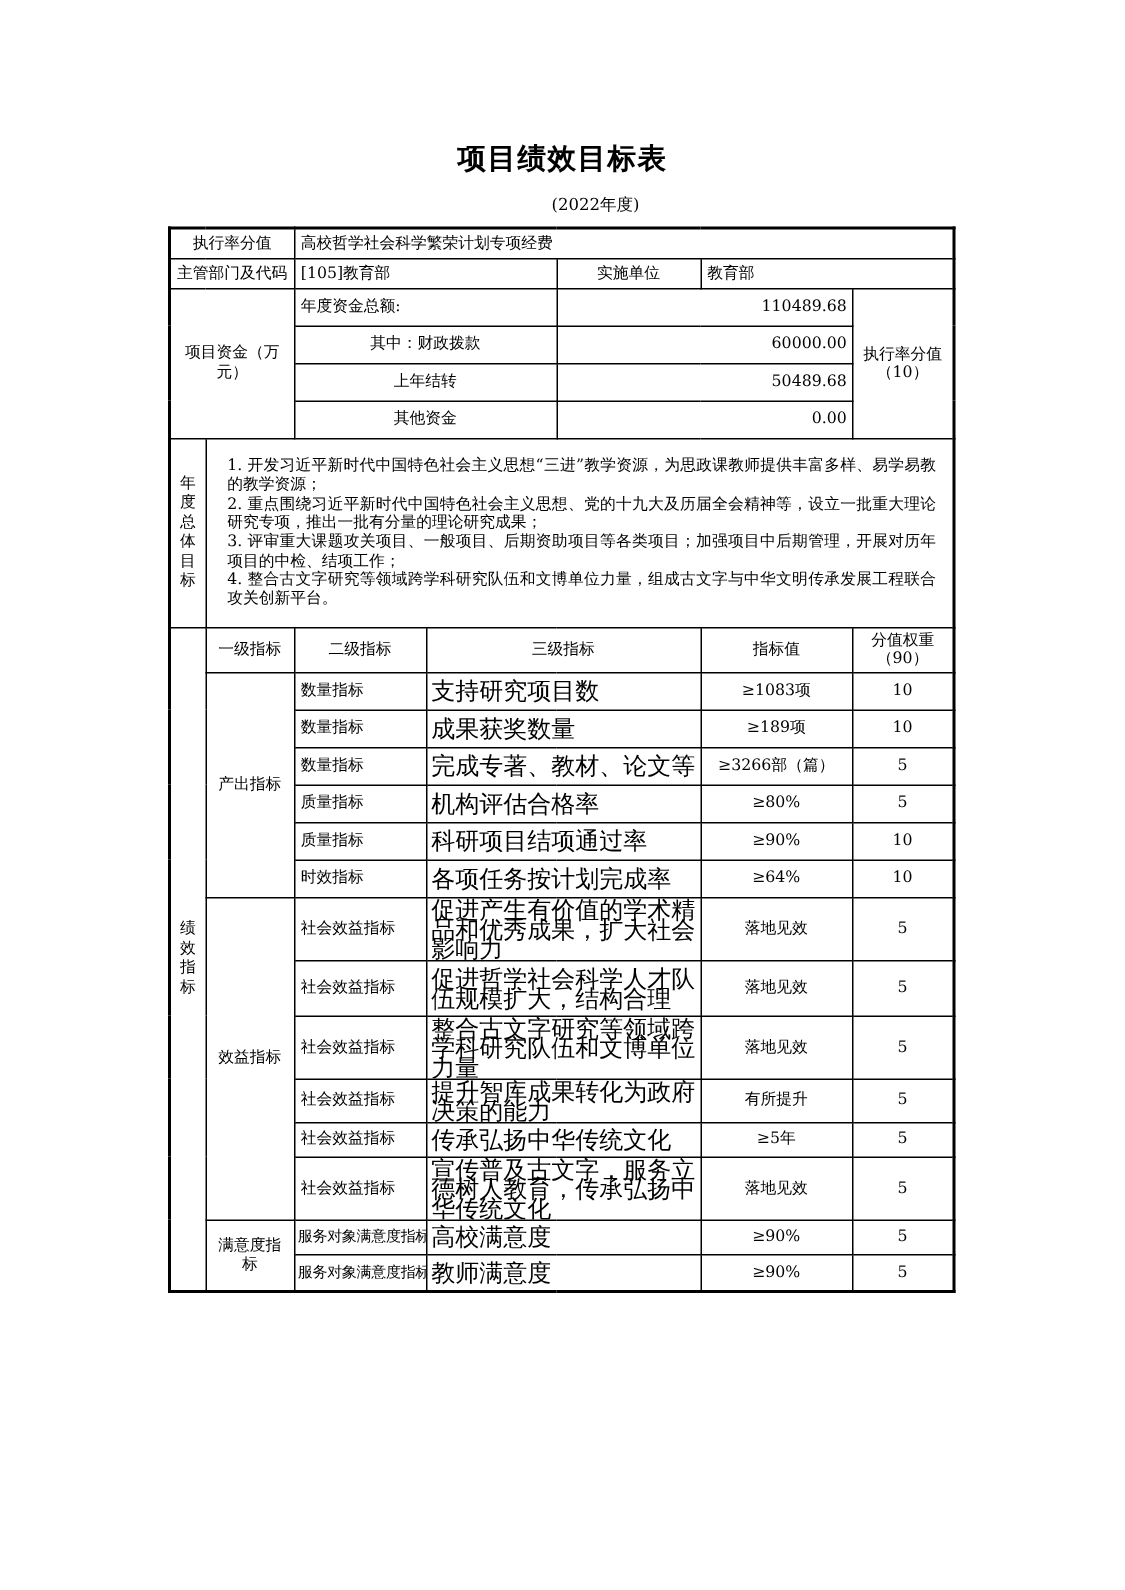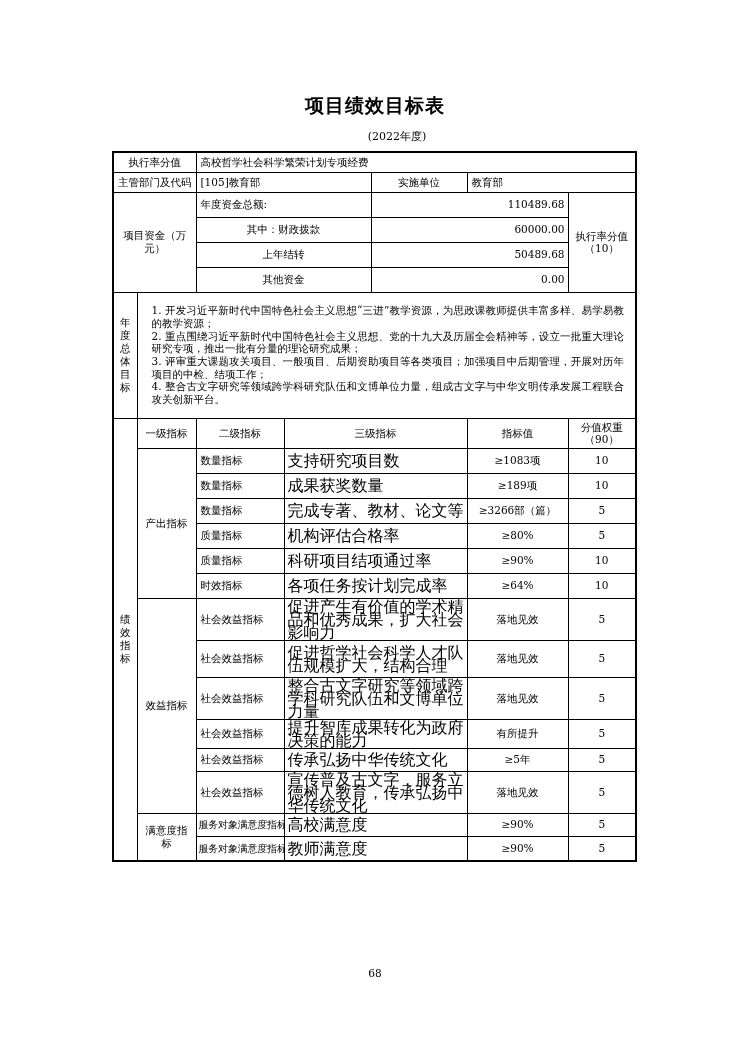--- a/index.html
+++ b/index.html
@@ -238,14 +238,13 @@
     </tr>
     <tr class="h25">
       <td class="lft tight">服务对象满意度指标</td>
       <td colspan="2" class="lft l3-cell">教师满意度</td>
       <td class="ctr">≥90%</td>
       <td class="ctr">5</td>
     </tr>
   </tbody>
     </table>
 
-  <div class="page-number">68</div>
 </div>
 
 </body></html>

